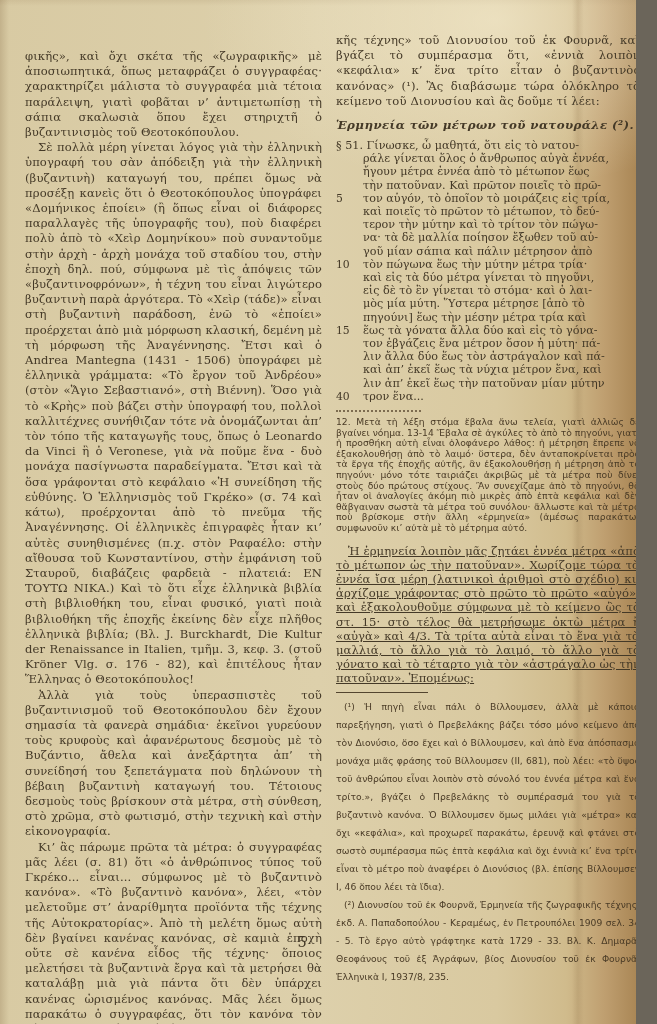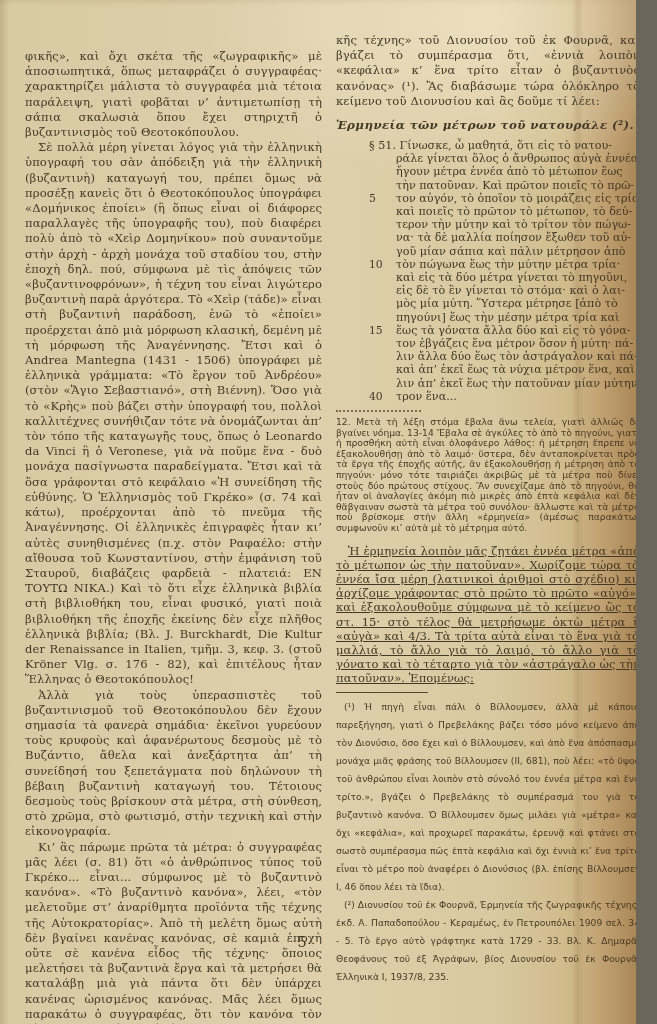--- a/index.html
+++ b/index.html
@@ -18,21 +18,21 @@
     background:linear-gradient(to right, rgba(125,95,55,0), rgba(125,95,55,.16) 50%, rgba(125,95,55,0));}
   .col-left{position:absolute;left:25px;top:49px;width:297px;
     font-size:11.6px;line-height:15.2px;text-align:justify;letter-spacing:.1px;}
   .para{text-indent:13px;margin:0;}
   .para.noindent{text-indent:0;}
   .col-right{position:absolute;left:336px;top:33px;width:304px;}
   .rc-para{font-size:11.6px;line-height:15.2px;text-align:justify;letter-spacing:.1px;margin:0;}
   .rc-heading{margin:9px 0 0 0;font-size:11.8px;font-weight:bold;font-style:italic;
     letter-spacing:.4px;}
   .verse{margin-top:7px;font-size:11.2px;line-height:13.2px;}
-  .vline{position:relative;padding-left:27px;white-space:nowrap;margin-left:33px;}
+  .vline{position:relative;padding-left:27px;white-space:nowrap;}
   .vline.vfirst{padding-left:0;}
   .vnum{position:absolute;left:0;top:0;font-size:10.8px;}
   .note-sep{width:85px;height:0;border-top:2px dotted #7d6c50;margin:7px 0 5px 0;}
   .note{font-family:"DejaVu Sans", sans-serif;font-size:9.2px;line-height:10.6px;
     text-align:justify;color:#4a3b26;margin:0;}
   .rc-para2{font-size:11.6px;line-height:14.2px;text-align:justify;text-indent:12px;
     margin:10px 0 0 0;letter-spacing:.05px;text-decoration:underline;}
   .fn-rule{width:92px;height:0;border-top:1px solid #53452f;margin:6px 0 5px 0;}
   .footnote{font-family:"DejaVu Sans", sans-serif;font-size:9.2px;line-height:18px;
     text-align:justify;color:#4a3b26;margin:0;text-indent:8px;}

